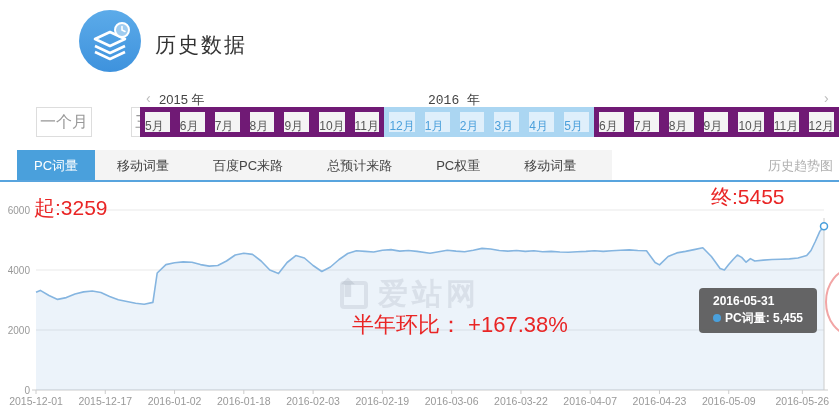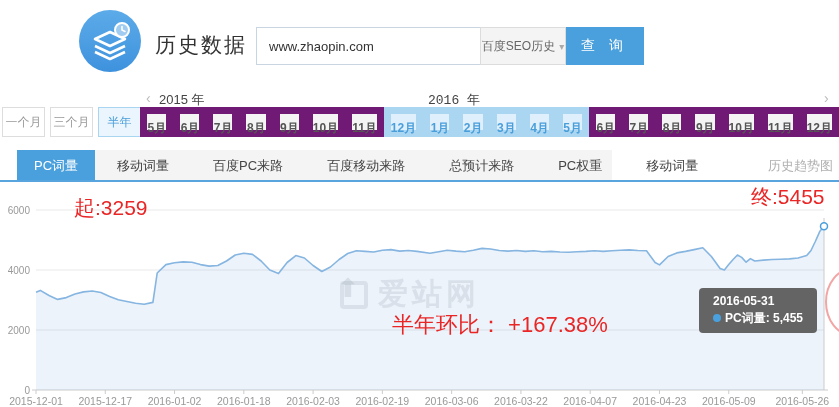--- a/index.html
+++ b/index.html
@@ -14,43 +14,43 @@
   .search-input{width:224px;height:38px;border:1px solid #c9d6e2;border-right:none;padding:0 12px;
                 font-size:13px;color:#333;outline:none;font-family:inherit;}
   .search-type{width:86px;background:#f4f4f4;border:1px solid #dcdcdc;color:#666;font-size:12px;
                display:flex;align-items:center;justify-content:center;gap:4px;cursor:pointer;}
   .caret{color:#aaa;font-size:10px;}
   .query-btn{width:78px;background:#4aa0dc;color:#fff;border:none;font-size:14px;letter-spacing:5px;
              padding-left:5px;cursor:pointer;font-family:inherit;}
 
   
   .range-group{position:absolute;left:2px;top:107px;display:flex;gap:5px;}
-  .range-btn{width:43px;height:30px;line-height:28px;text-align:center;font-size:12px;color:#999;
-             background:#fff;border:1px solid #ddd;cursor:pointer;}
+  .range-btn{width:56px;height:30px;line-height:28px;text-align:center;font-size:16px;color:#999;
+             background:#fff;border:1px solid #ddd;cursor:pointer;margin-left:34px;}
   .range-btn.active{background:#eaf5fd;border-color:#a9d5f1;color:#4a9fdb;}
   .year-nav{position:absolute;top:91px;font-size:13px;color:#444;}
   .arrow{position:absolute;top:90px;font-size:14px;color:#bbb;cursor:pointer;}
   .months-row{position:absolute;left:140px;top:107px;width:699px;height:30px;display:flex;}
-  .month-cell{flex:1;line-height:28px;text-align:right;font-size:12px;color:#555;background:#f4f4f4;
-              border:7px solid #701a75;cursor:pointer;white-space:nowrap;font-weight:bold;}
+  .month-cell{flex:1;line-height:28px;text-align:left;font-size:12px;color:#555;background:#f4f4f4;
+              border:5px solid #701a75;cursor:pointer;white-space:nowrap;}
   .month-cell.active{background:#dfeffb;color:#4a9fdb;border-color:#abd6f2;}
 
   
   .tabbar{position:absolute;left:0;top:150px;width:839px;height:32px;
           background:linear-gradient(to right,#fff 0 17px,#f4f4f4 17px 612px,#fff 612px);
           border-bottom:2px solid #58a4de;display:flex;}
   .tabs{display:flex;margin-left:17px;text-align:right;}
   .tab{padding:0 22px;line-height:32px;font-size:13px;color:#444;cursor:pointer;white-space:nowrap;}
   .tab.active{background:#4aa0dc;color:#fff;padding:0 17px;}
   .trend-label{position:absolute;right:6px;top:0;line-height:32px;font-size:13px;color:#b0b0b0;}
 
   
   .chart-region{position:absolute;left:0;top:182px;width:839px;height:225px;}
   #chart-svg{position:absolute;left:0;top:0;}
-  .anno{position:absolute;color:#e92525;font-size:21px;white-space:nowrap;margin-left:40px;}
+  .anno{position:absolute;color:#e92525;font-size:21px;white-space:nowrap;}
   .anno-start{left:34px;top:12px;}
   .anno-end{left:711px;top:1px;}
   .anno-center{left:352px;top:128px;font-size:22px;}
   .watermark{position:absolute;left:340px;top:92px;display:flex;align-items:center;gap:10px;
              color:rgba(150,160,175,0.22);font-size:30px;font-weight:bold;letter-spacing:4px;
              pointer-events:none;}
   .wm-logo{width:28px;height:28px;border:4px solid rgba(150,160,175,0.22);border-radius:4px;
            position:relative;}
   .wm-logo:before{content:"⬆";position:absolute;left:-7px;top:-12px;font-size:26px;
                   color:rgba(150,160,175,0.25);}
@@ -76,28 +76,20 @@
     <g fill="none" stroke="#fff" stroke-width="2.6" stroke-linejoin="round">
       <path d="M18 31 L33 24 L48 31 L33 38 Z"></path>
       <path d="M18 38 L33 45 L48 38"></path>
       <path d="M18 44 L33 51 L48 44"></path>
     </g>
     <circle cx="45" cy="22" r="7" fill="#9fccf0" stroke="#fff" stroke-width="2"></circle>
     <path d="M45 18.5 V22 L48 23.5" stroke="#fff" stroke-width="1.6" fill="none" stroke-linecap="round"></path>
   </svg>
   <div class="page-title">历史数据</div>
 
-  <div class="search-group">
-    <input class="search-input" type="text" value="www.zhaopin.com" style="">
-    <div class="search-type">
-      <span>百度SEO历史</span>
-      <span class="caret">▾</span>
-    </div>
-    <button class="query-btn">查 询</button>
-  </div>
 
   <div class="range-group" id="range-group">
       <div class="range-btn">一个月</div>
       <div class="range-btn">三个月</div>
       <div class="range-btn active">半年</div>
     </div>
   <span class="arrow" style="left:146px;">‹</span>
   <div class="year-nav" style="left:159px;">2015 年</div>
   <div class="year-nav" style="left:428px;font-family:Liberation Mono, monospace;">2016 年</div>
   <span class="arrow" style="left:824px;">›</span>
@@ -122,21 +114,20 @@
       <div class="month-cell">10月</div>
       <div class="month-cell">11月</div>
       <div class="month-cell">12月</div>
     </div>
 
   <div class="tabbar">
     <div class="tabs" id="tabs">
         <div class="tab active">PC词量</div>
         <div class="tab">移动词量</div>
         <div class="tab">百度PC来路</div>
-        <div class="tab">百度移动来路</div>
         <div class="tab">总预计来路</div>
         <div class="tab">PC权重</div>
         <div class="tab">移动词量</div>
       </div>
     <div class="trend-label">历史趋势图</div>
   </div>
 
   <div class="chart-region">
     <svg id="chart-svg" width="839" height="225" viewBox="0 0 839 225">
         <text x="30" y="211.5" text-anchor="end" font-size="10" fill="#999999" font-family="&quot;Liberation Sans&quot;,sans-serif">0</text>

